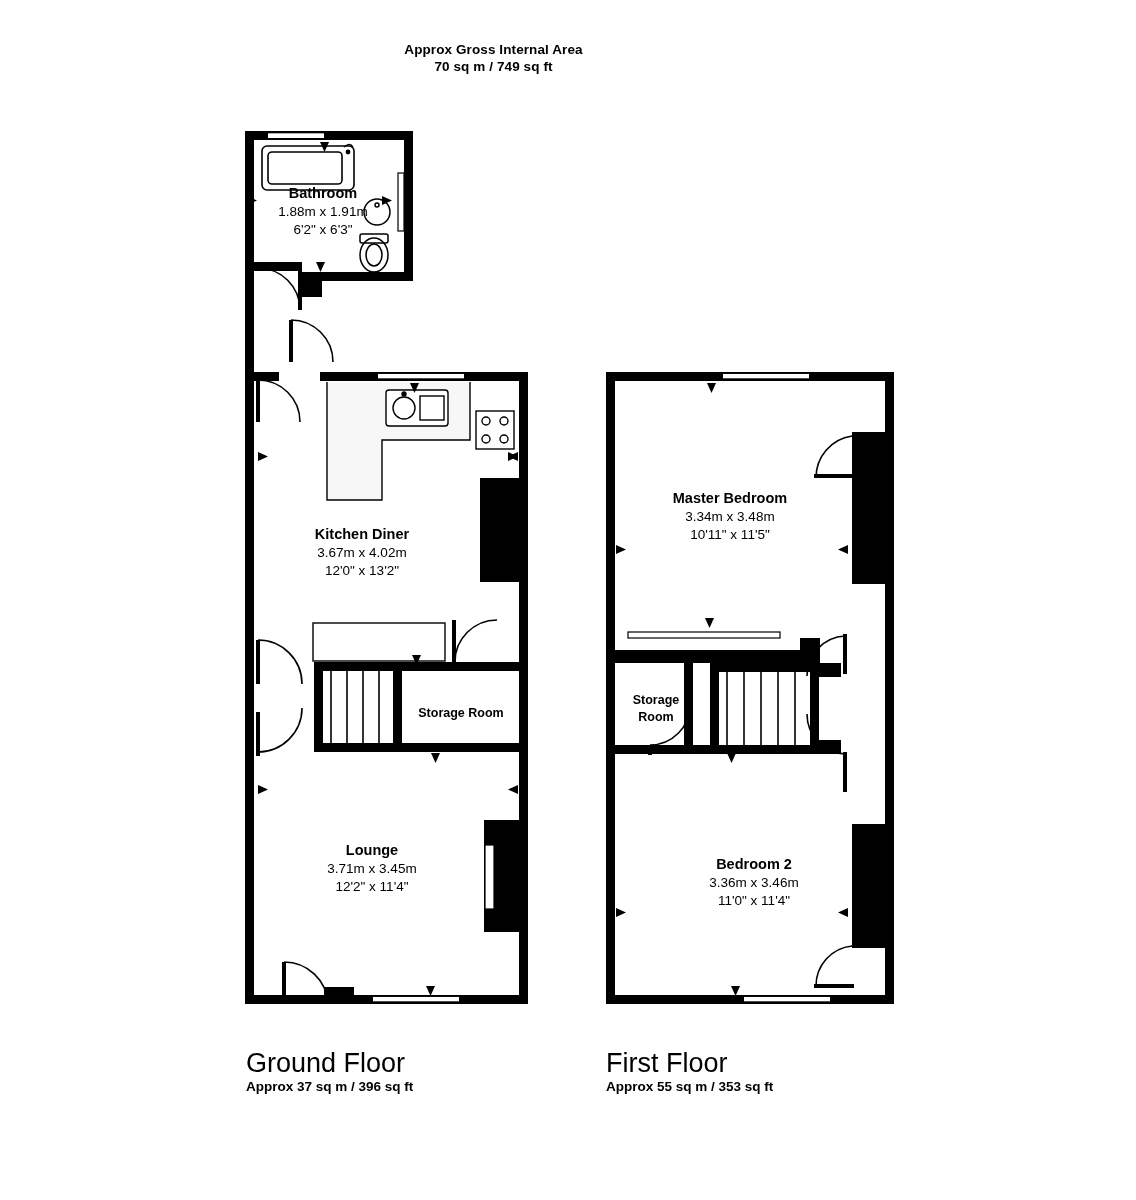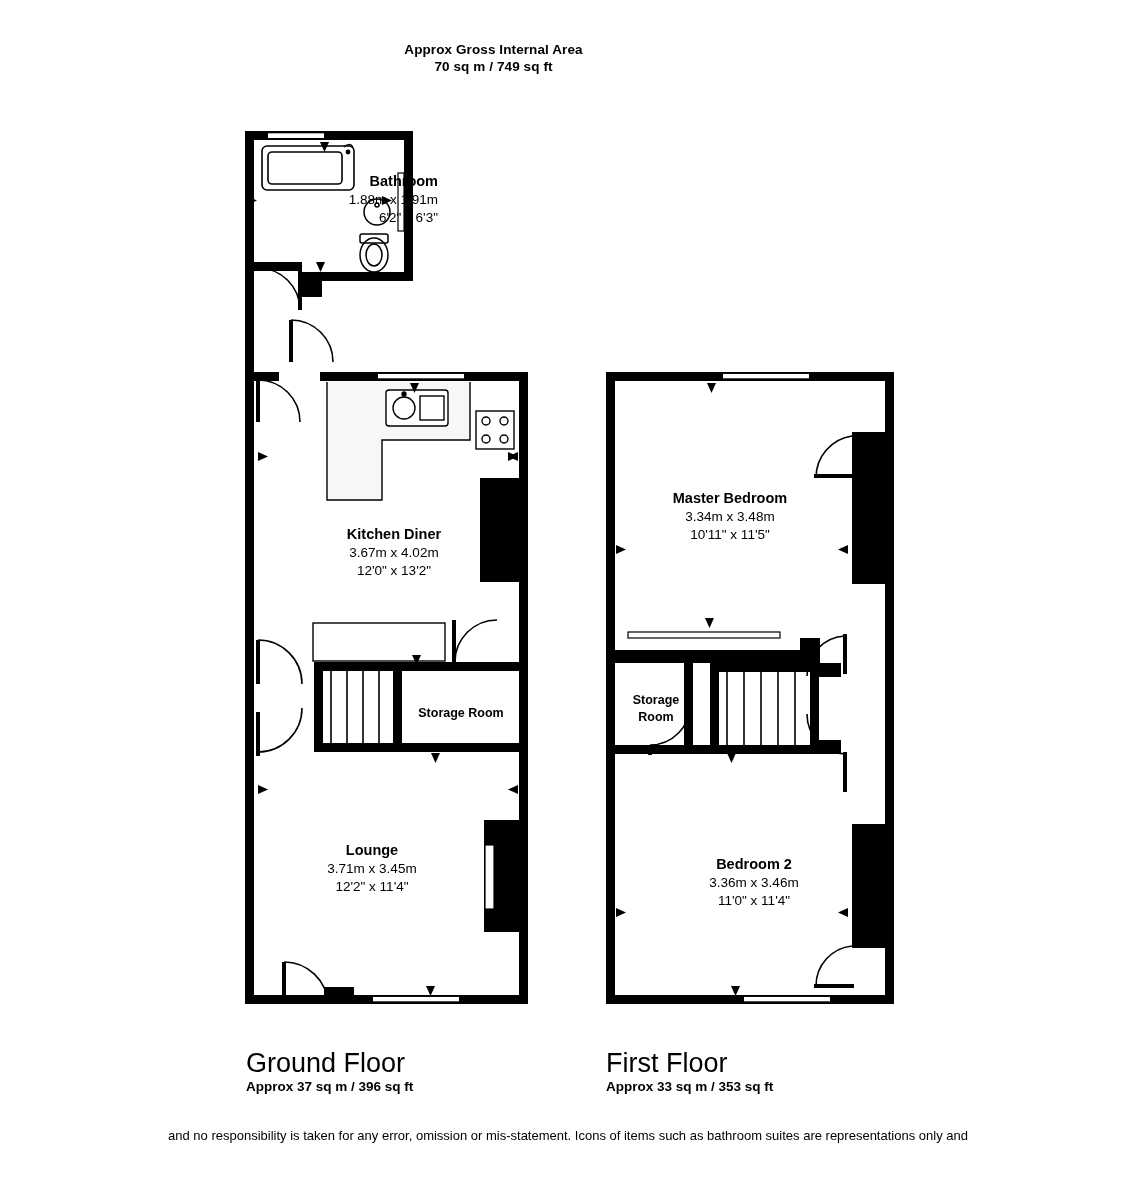--- a/index.html
+++ b/index.html
@@ -353,27 +353,27 @@
       <polygon points="705,618 714,618 709.5,628"></polygon>
       <polygon points="727,753 736,753 731.5,763"></polygon>
       <polygon points="616,908 616,917 626,912.5"></polygon>
       <polygon points="848,908 838,912.5 848,917"></polygon>
       <polygon points="731,986 740,986 735.5,996"></polygon>
     </g>
   </g>
 </svg>
 </div>
 
-<div class="room-label" style="left:208px; top:172px; width:230px;text-align:right;">
+<div class="room-label" style="left:208px; top:184px; width:230px;">
   <span class="nm">Bathroom</span>
   <span class="d1">1.88m x 1.91m</span>
   <span class="d2">6'2" x 6'3"</span>
 </div>
 
-<div class="room-label" style="left:246px; top:525px; width:232px;padding-left:32px;">
+<div class="room-label" style="left:246px; top:525px; width:232px;">
   <span class="nm">Kitchen Diner</span>
   <span class="d1">3.67m x 4.02m</span>
   <span class="d2">12'0" x 13'2"</span>
 </div>
 
 <div class="room-label small" style="left:392px; top:704px; width:138px;">
   <span class="nm">Storage Room</span>
 </div>
 
 <div class="room-label" style="left:256px; top:841px; width:232px;">
@@ -399,18 +399,17 @@
   <span class="d2">11'0" x 11'4"</span>
 </div>
 
 <div class="floor-caption" style="left:246px; top:1050px;">
   <span class="title">Ground Floor</span>
   <span class="sub">Approx 37 sq m / 396 sq ft</span>
 </div>
 
 <div class="floor-caption" style="left:606px; top:1050px;">
   <span class="title">First Floor</span>
-  <span class="sub">Approx 33 sq m / 353 sq ft</span>
+  <span class="sub">Approx 55 sq m / 353 sq ft</span>
 </div>
 
 <div class="disclaimer">
-  <span>and no responsibility is taken for any error, omission or mis-statement. Icons of items such as bathroom suites are representations only and</span>
 </div>
 
 </body></html>

